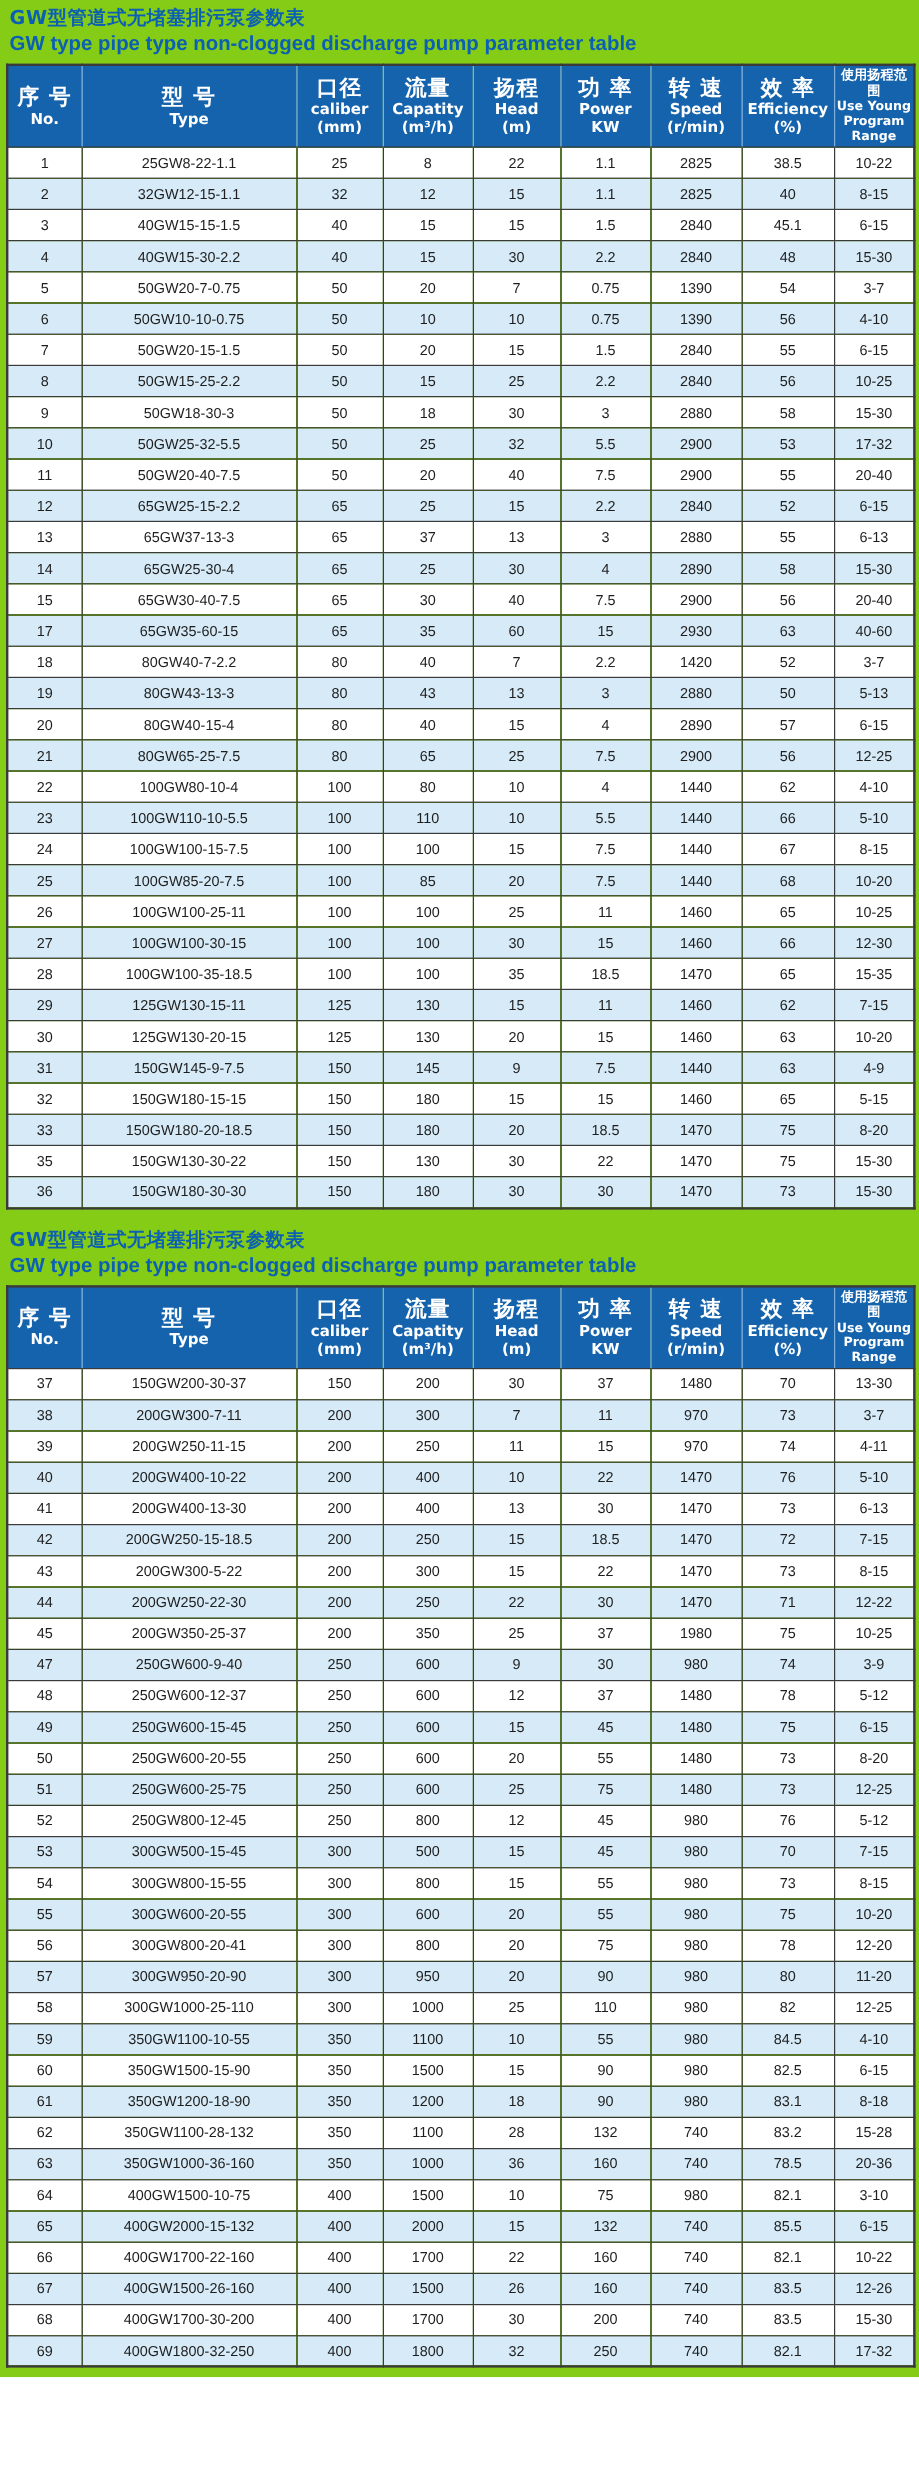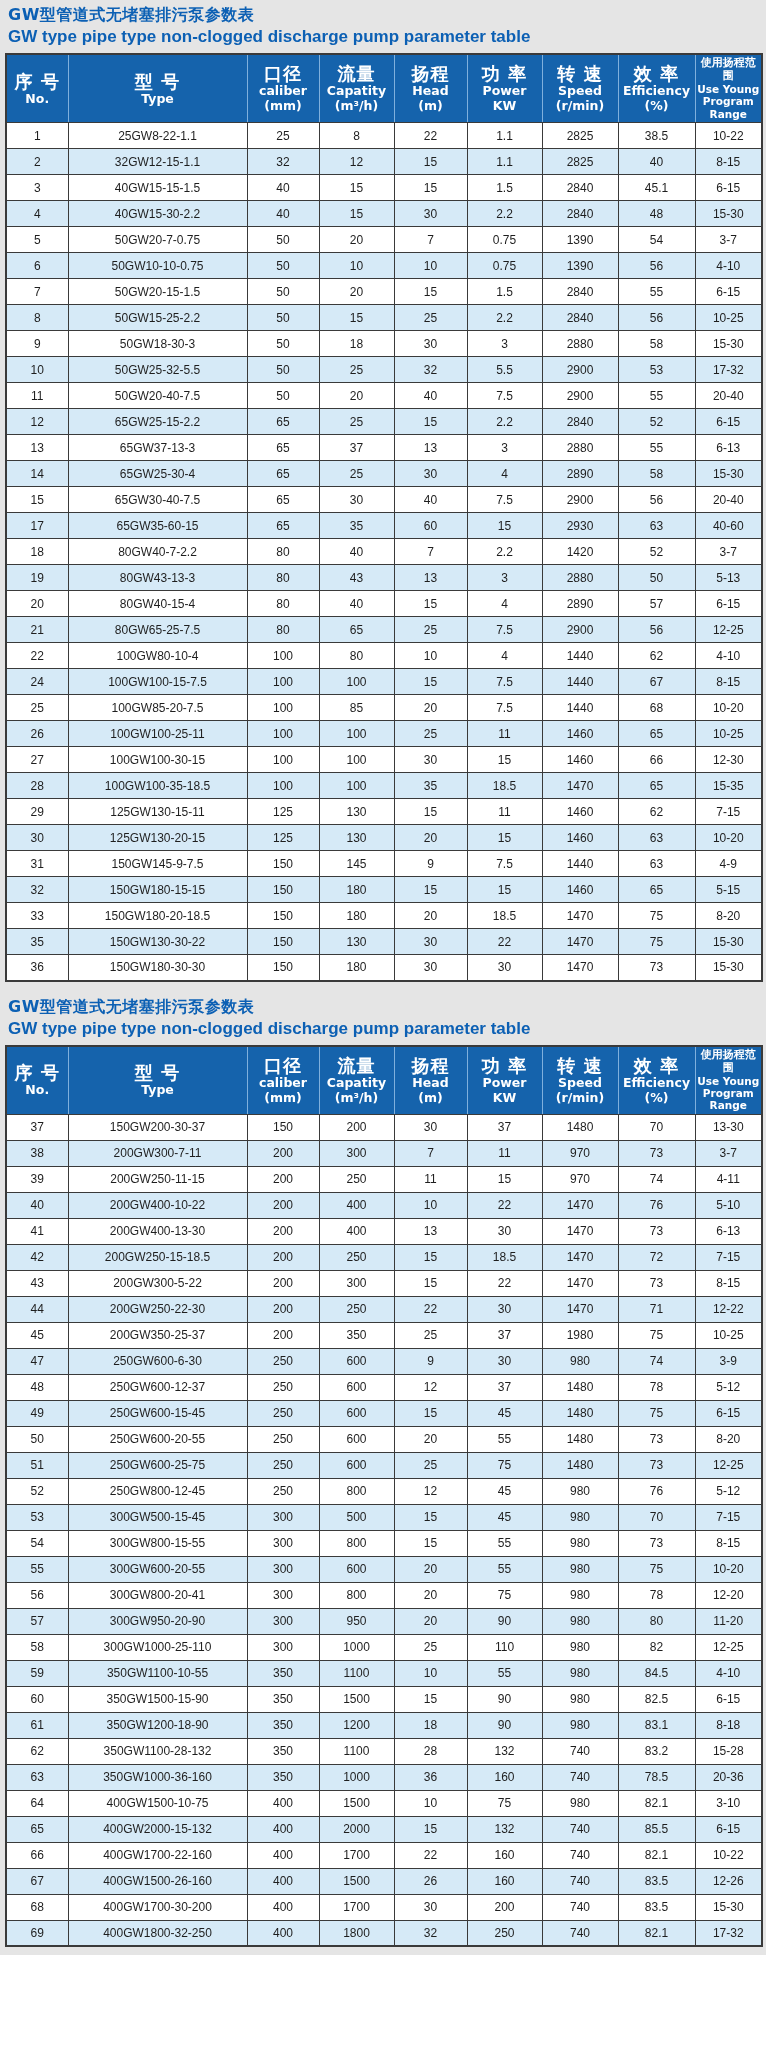--- a/index.html
+++ b/index.html
@@ -7,21 +7,21 @@
   body {
     width: 766px;
     font-family: "Liberation Sans", sans-serif;
     --title: #0c60b4;
     --header-bg: #1563ac;
     --header-sep: #7fb0dd;
     --row-alt: #d6eaf7;
     --border: #3a3a3a;
     --cell-text: #1e1e1e;
   }
-  .page { width: 766px; padding: 2px 5px 8px 5px; background: #e5e5e5; }
+  .page { width: 766px; padding: 2px 5px 8px 5px; background: #84cc16; }
   .table-section { margin-top: 0; }
   .table-section + .table-section { margin-top: 12px; }
   .title-zh {
     font-size: 16px; font-weight: bold; color: var(--title);
     padding: 3px 0 1px 3px; letter-spacing: 0.5px;
     font-family: "DejaVu Sans", "Liberation Sans", sans-serif;
   }
   .title-en {
     font-size: 17px; font-weight: bold; color: var(--title);
     padding: 0 0 6px 3px;
@@ -343,20 +343,31 @@
             <td>100GW80-10-4</td>
             <td>100</td>
             <td>80</td>
             <td>10</td>
             <td>4</td>
             <td>1440</td>
             <td>62</td>
             <td>4-10</td>
           </tr>
           <tr>
+            <td>23</td>
+            <td>100GW110-10-5.5</td>
+            <td>100</td>
+            <td>110</td>
+            <td>10</td>
+            <td>5.5</td>
+            <td>1440</td>
+            <td>66</td>
+            <td>5-10</td>
+          </tr>
+          <tr>
             <td>24</td>
             <td>100GW100-15-7.5</td>
             <td>100</td>
             <td>100</td>
             <td>15</td>
             <td>7.5</td>
             <td>1440</td>
             <td>67</td>
             <td>8-15</td>
           </tr>
@@ -631,21 +642,21 @@
             <td>200</td>
             <td>350</td>
             <td>25</td>
             <td>37</td>
             <td>1980</td>
             <td>75</td>
             <td>10-25</td>
           </tr>
           <tr>
             <td>47</td>
-            <td>250GW600-6-30</td>
+            <td>250GW600-9-40</td>
             <td>250</td>
             <td>600</td>
             <td>9</td>
             <td>30</td>
             <td>980</td>
             <td>74</td>
             <td>3-9</td>
           </tr>
           <tr>
             <td>48</td>

